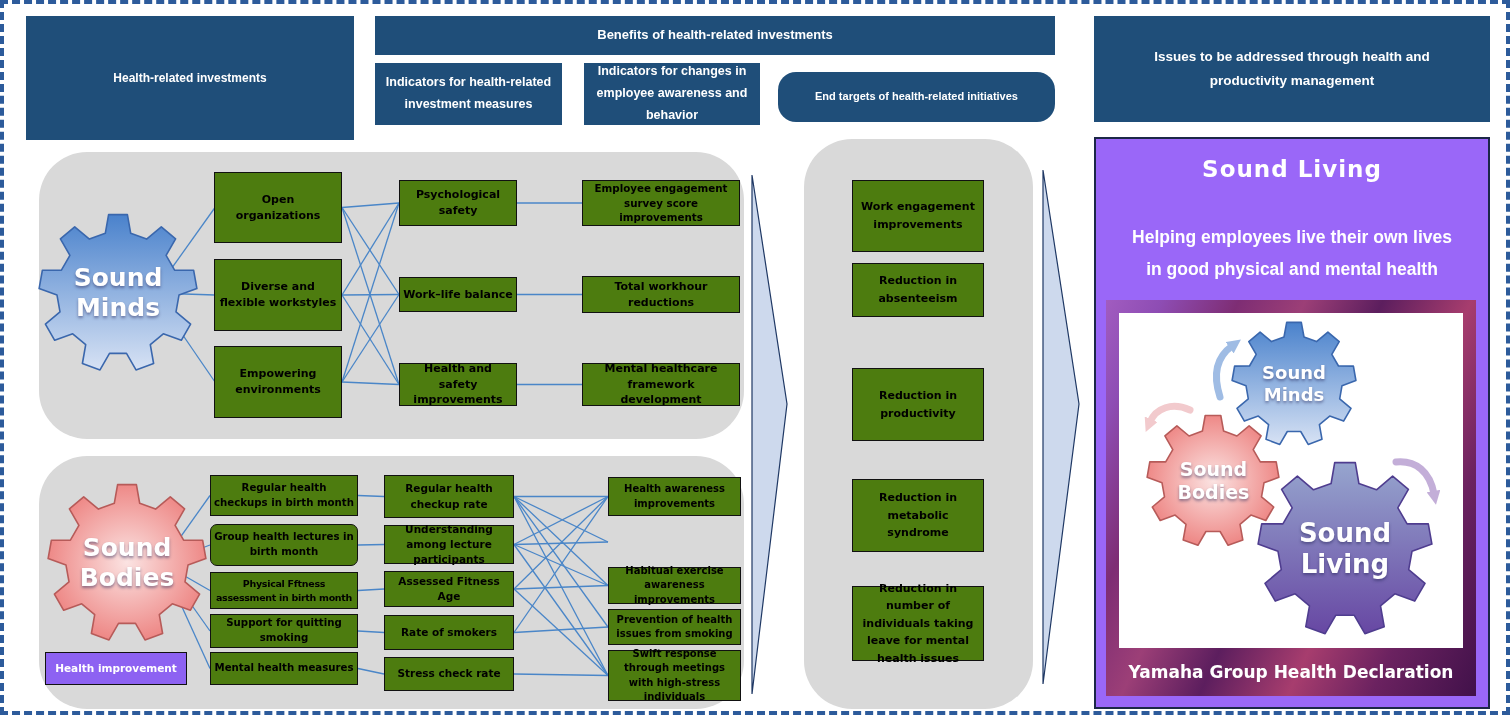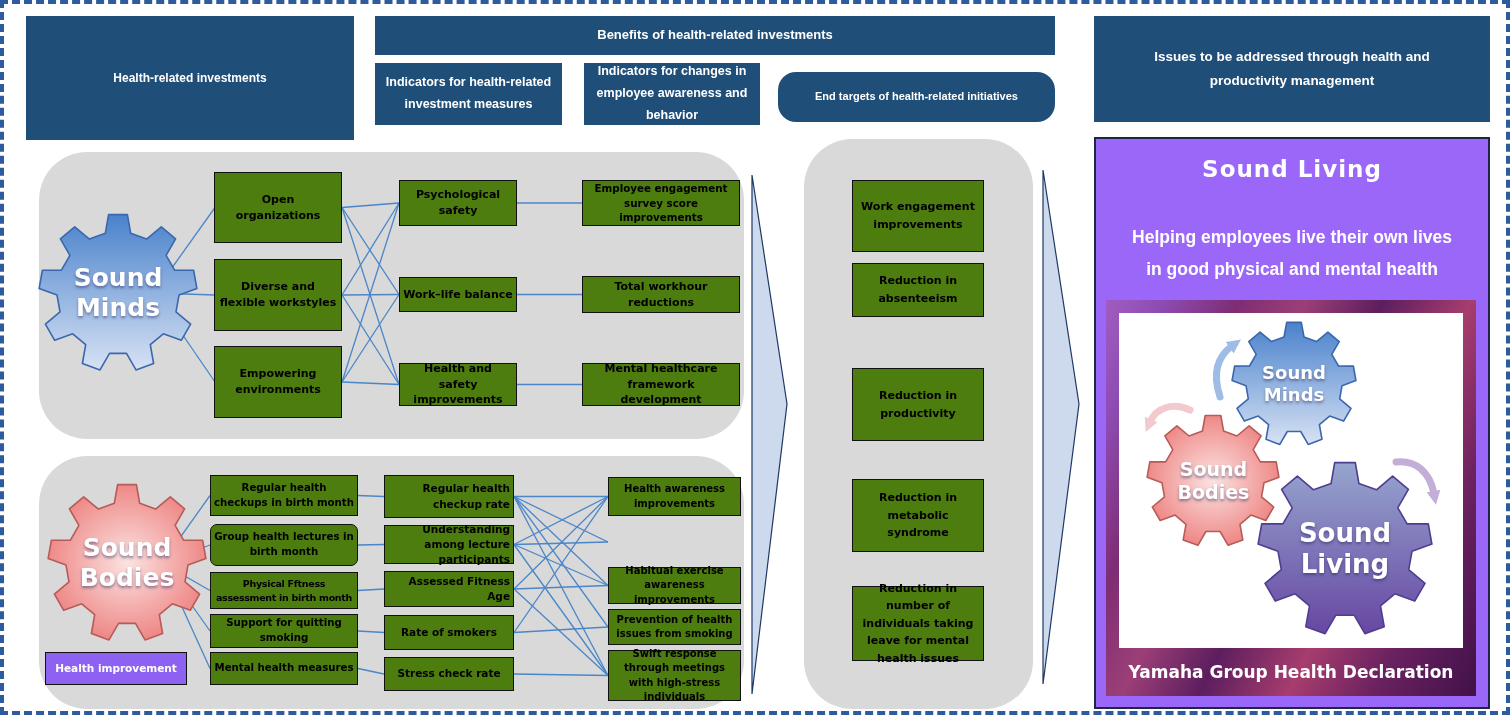--- a/index.html
+++ b/index.html
@@ -9,21 +9,21 @@
   
   .hdr{position:absolute;background:#1f4e79;color:#fff;font-weight:bold;
     display:flex;align-items:center;justify-content:center;text-align:center;
     font-family:"Liberation Sans",sans-serif;font-size:12.5px;line-height:1.75;}
   
   .panel{position:absolute;background:#d9d9d9;border-radius:48px;}
   
   .wbox{position:absolute;background:#4d7c0f;border:1.5px solid #111;box-sizing:border-box;
     display:flex;align-items:center;justify-content:center;text-align:center;
     font-size:11px;line-height:1.45;padding:1px 3px;font-weight:bold;}
-  .f105{font-size:10.5px;text-align:right;}
+  .f105{font-size:10.5px;}
   .f102{font-size:10.2px;}
   .fs10{font-size:10px;}
   .sm{font-size:10.3px;}
   .xs{font-size:9.5px;letter-spacing:-0.3px;padding:1px 1px;}
   .et{font-size:11px;line-height:1.6;}
   
   .tag{position:absolute;background:#8d62f2;border:1.5px solid #111;box-sizing:border-box;
     color:#fff;font-weight:bold;display:flex;align-items:center;justify-content:center;
     text-align:center;font-size:10.5px;line-height:1.5;padding:0 2px;}
   .overlay{position:absolute;left:0;top:0;width:1510px;height:715px;pointer-events:none;}

